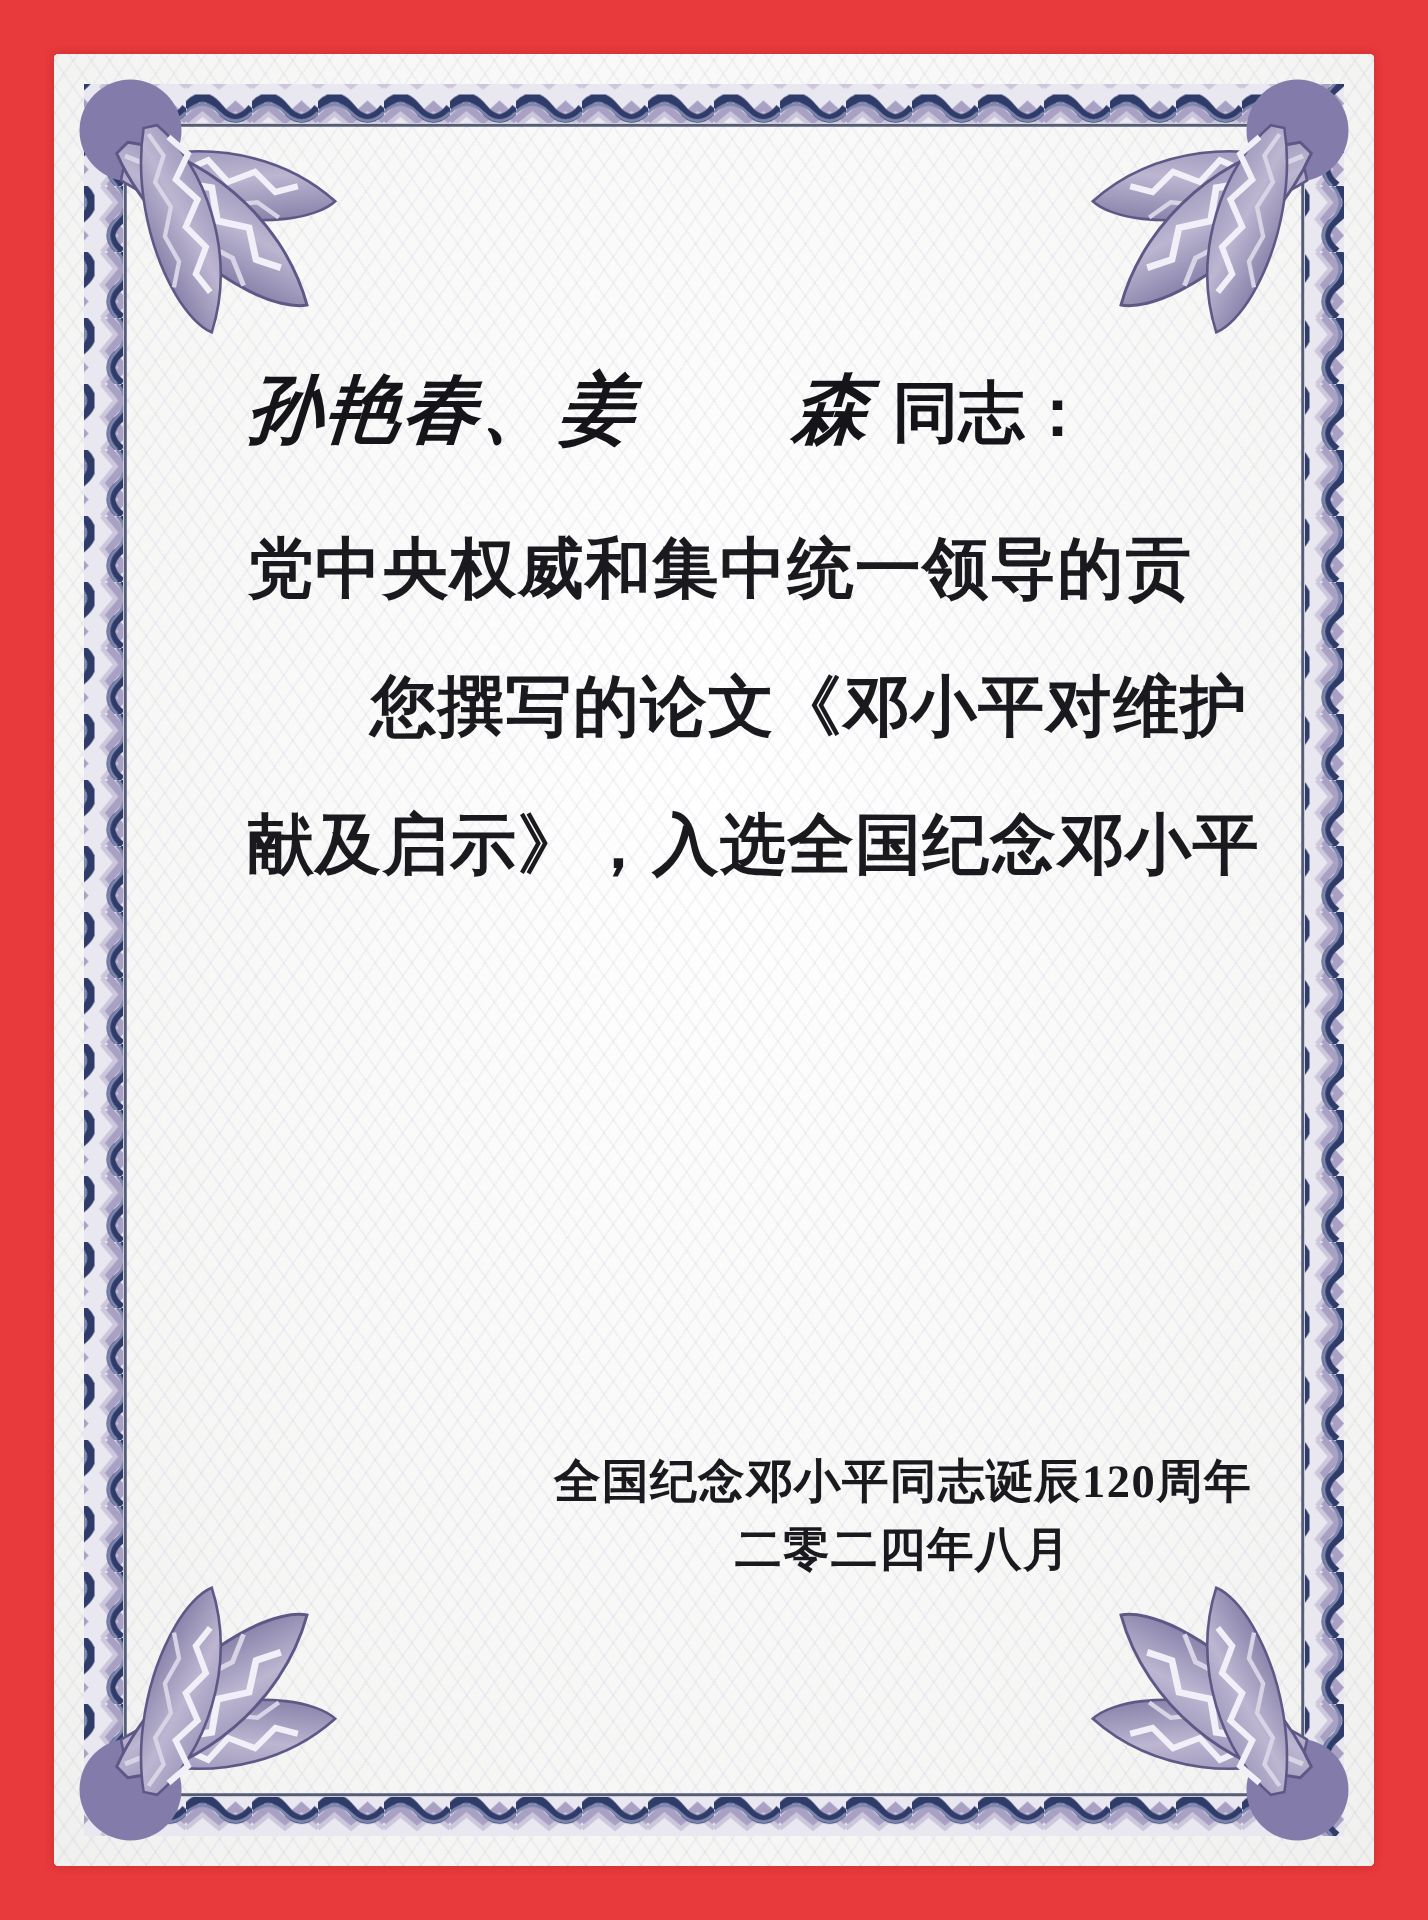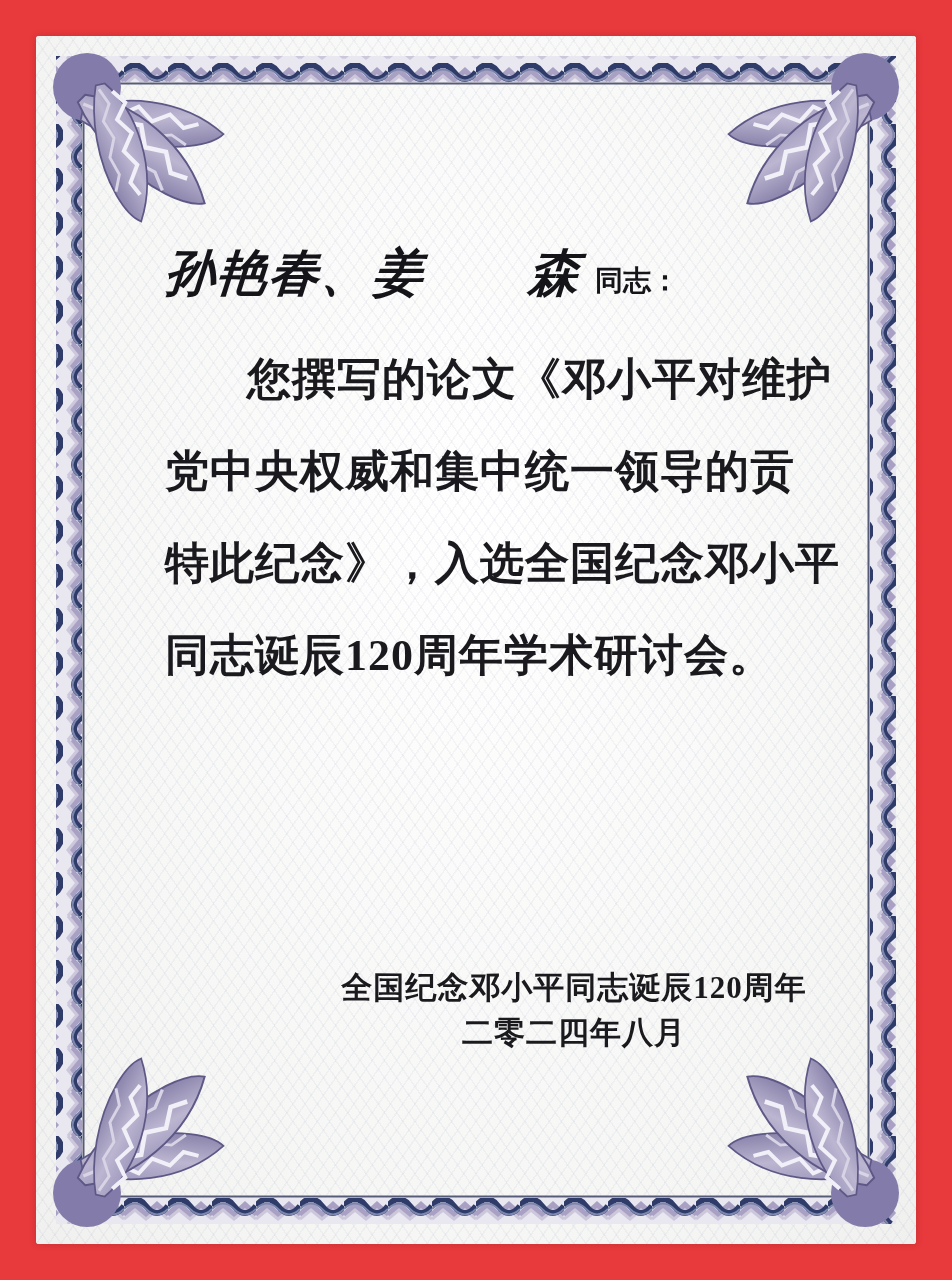--- a/index.html
+++ b/index.html
@@ -48,39 +48,39 @@
   .names {
     display: inline-block;
     font-size: 50px;
     font-weight: 700;
     font-style: italic;
     transform: skewX(-4deg);
     letter-spacing: 2px;
     color: #141419;
   }
   .salute-label {
-    font-size: 28px;
+    font-size: 44px;
     font-weight: 700;
     margin-left: 14px;
     color: #141419;
   }
   .bodytext {
     position: absolute;
     left: 129px; top: 298px;
     font-size: 44px;
     font-weight: 700;
     line-height: 92px;
     letter-spacing: 1px;
     white-space: nowrap;
     color: #1a1a1e;
   }
   .line.indent { text-indent: 82px; }
   .signature {
     position: absolute;
-    left: 288px; top: 929px;
+    left: 316px; top: 929px;
     width: 500px;
     text-align: center;
     font-size: 31px;
     font-weight: 700;
     line-height: 45px;
     letter-spacing: 1px;
     color: #1a1a1e;
   }
 </style>
 </head>
@@ -135,24 +135,23 @@
     <use href="#cornerOrn" transform="translate(833,1161) scale(-1,-1)"></use>
   </svg>
 
   <div class="content">
 
     <div class="salutation">
       <span class="names">孙艳春、姜　　森</span><span class="salute-label">同志：</span>
     </div>
 
     <div class="bodytext">
+      <div class="line">党中央权威和集中统一领导的贡</div>
       <div class="line indent">您撰写的论文《邓小平对维护</div>
-      <div class="line">党中央权威和集中统一领导的贡</div>
-      <div class="line">特此纪念》，入选全国纪念邓小平</div>
-      <div class="line">同志诞辰120周年学术研讨会。</div>
+      <div class="line">献及启示》，入选全国纪念邓小平</div>
     </div>
 
     <div class="signature">
       <div>全国纪念邓小平同志诞辰120周年</div>
       <div>二零二四年八月</div>
     </div>
 
   </div>
 </div>
 

